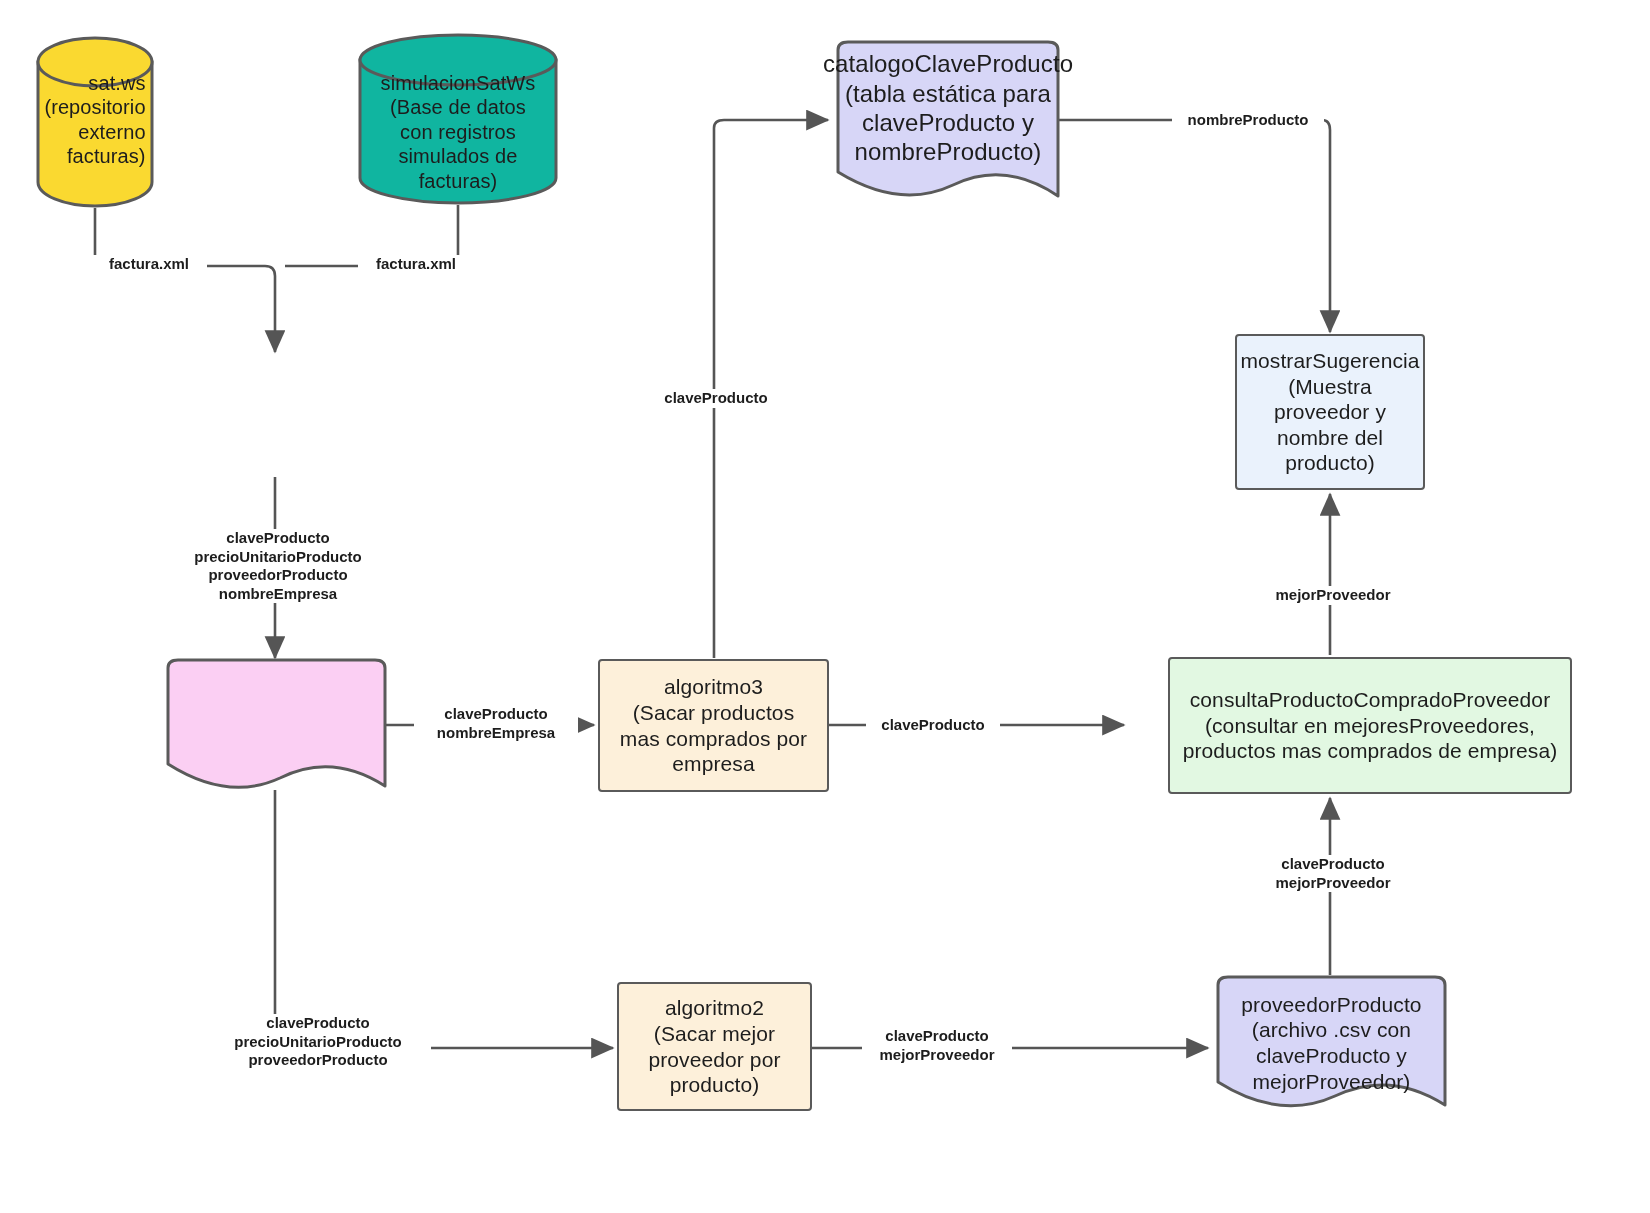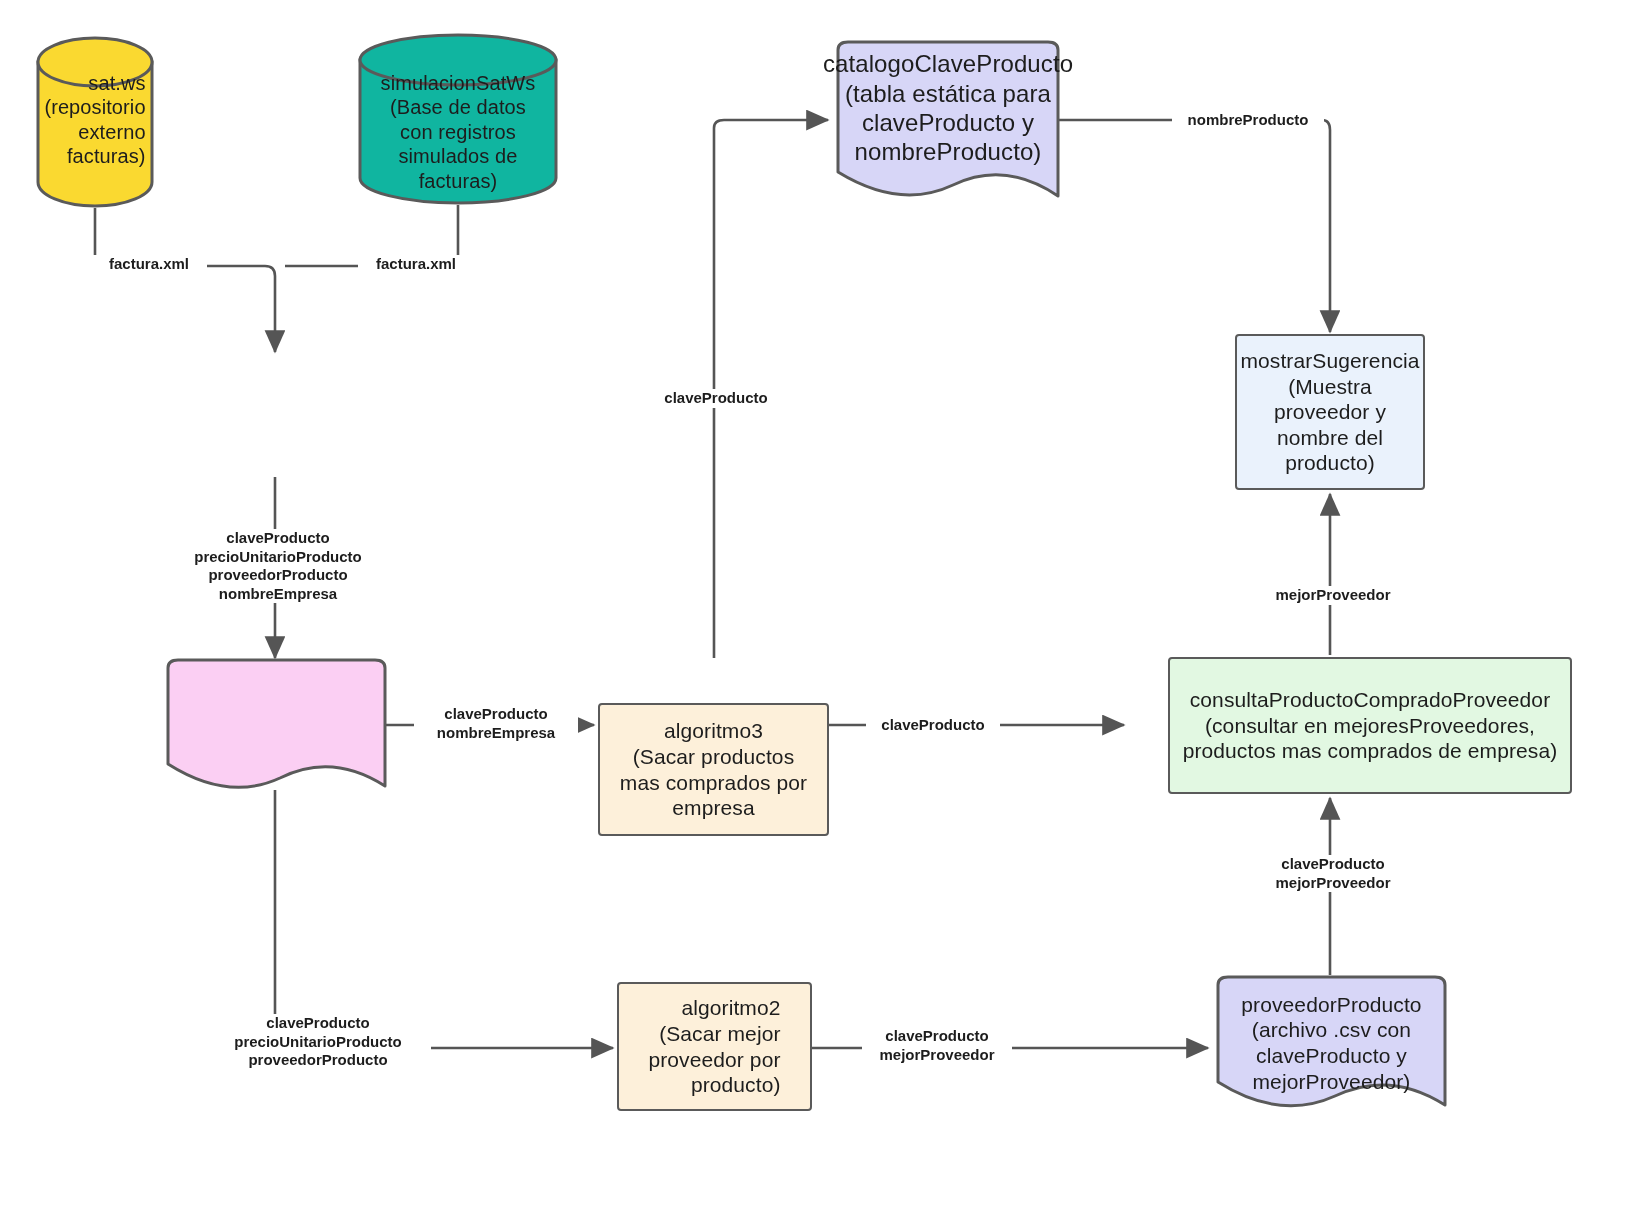--- a/index.html
+++ b/index.html
@@ -110,30 +110,30 @@
 nombreProducto)</div>
 
 
   <div class="node rounded n-blue" style="left:1235px;top:334px;width:190px;height:156px;">mostrarSugerencia
 (Muestra
 proveedor y
 nombre del
 producto)</div>
 
 
-  <div class="node rounded n-algo" style="left:598px;top:659px;width:231px;height:133px;margin-top:44px;">algoritmo3
+  <div class="node rounded n-algo" style="left:598px;top:659px;width:231px;height:133px;">algoritmo3
 (Sacar productos
 mas comprados por
 empresa</div>
 
   <div class="node rounded n-green" style="left:1168px;top:657px;width:404px;height:137px;">consultaProductoCompradoProveedor
 (consultar en mejoresProveedores,
 productos mas comprados de empresa)</div>
 
-  <div class="node rounded n-algo" style="left:617px;top:982px;width:195px;height:129px;text-align:right;">algoritmo2
+  <div class="node rounded n-algo" style="left:617px;top:982px;width:195px;height:129px;">algoritmo2
 (Sacar mejor
 proveedor por
 producto)</div>
 
   <div class="node doc" style="left:1218px;top:980px;width:227px;height:126px;">proveedorProducto
 (archivo .csv con
 claveProducto y
 mejorProveedor)</div>
 
   <div class="edge-label" style="left:91px;top:255px;width:112px;">factura.xml</div>

